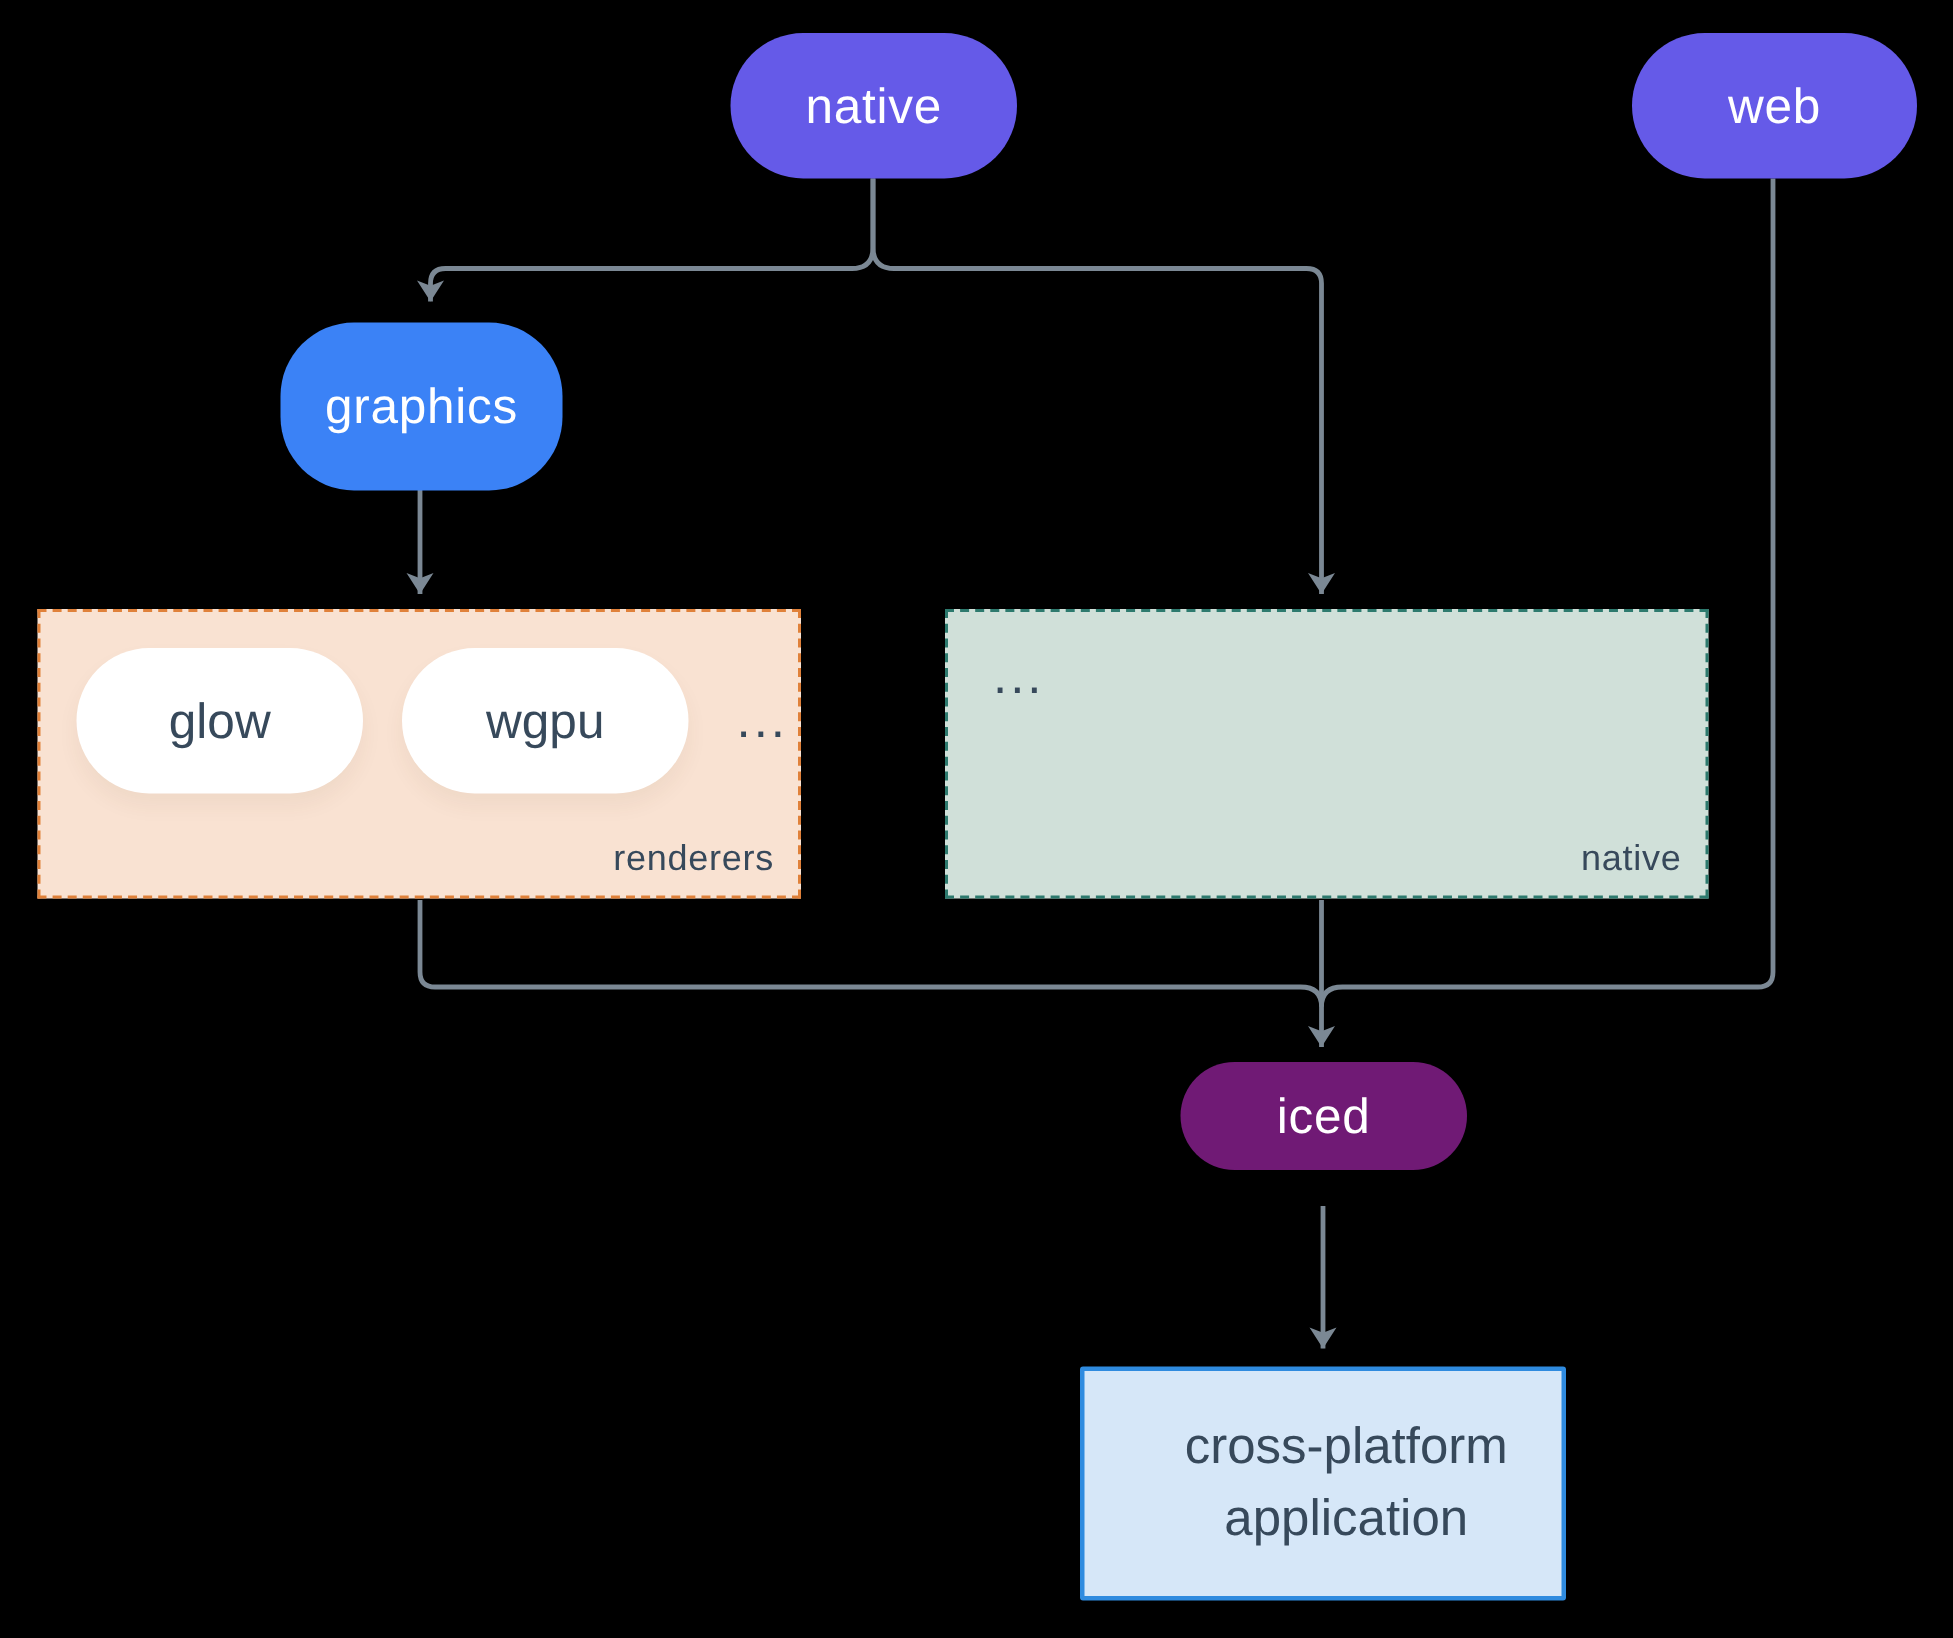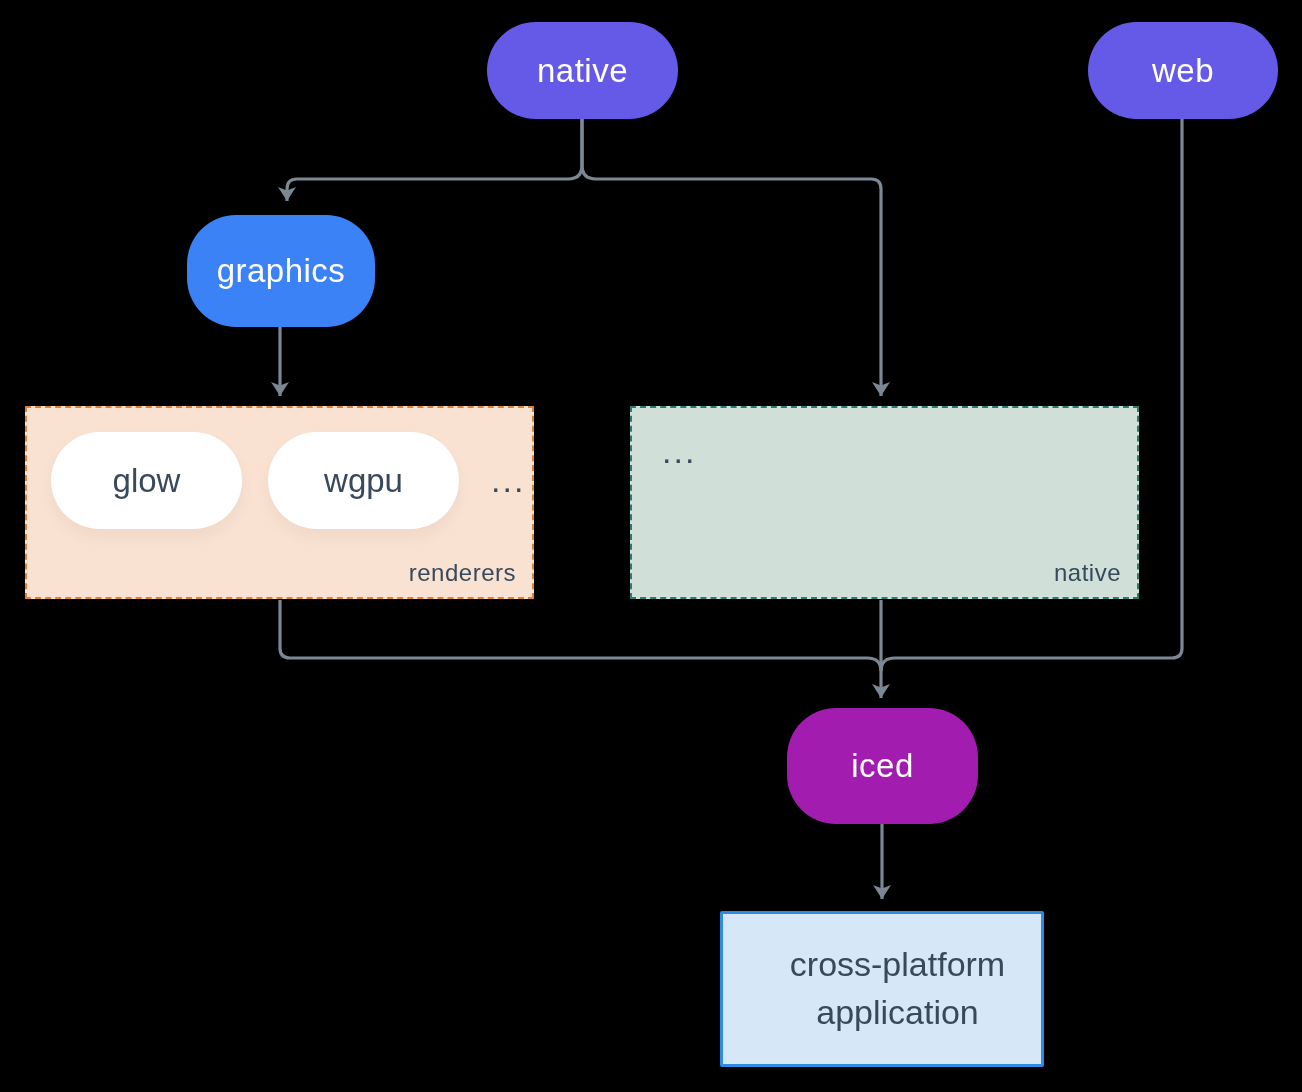--- a/index.html
+++ b/index.html
@@ -13,21 +13,21 @@
   svg.connectors{position:absolute;left:0;top:0;z-index:1;}
   .node{
     position:absolute;z-index:2;
     display:flex;align-items:center;justify-content:center;
     border-radius:49px;
     color:#fff;font-size:33px;letter-spacing:.5px;
   }
   .node-native{left:487px;top:22px;width:191px;height:97px;background:#655ae8;}
   .node-web{left:1088px;top:22px;width:190px;height:97px;background:#655ae8;}
   .node-graphics{left:187px;top:215px;width:188px;height:112px;background:#3b82f6;}
-  .node-iced{left:787px;top:708px;width:191px;height:116px;background:#a21caf;}
+  .node-iced{left:787px;top:708px;width:191px;height:72px;background:#701a75;}
   .group{
     position:absolute;z-index:2;box-sizing:border-box;
     width:509px;height:193px;top:406px;
   }
   .group-renderers{left:25px;background:#f9e2d2;border:2px dashed #e0813a;}
   .group-shells{left:630px;background:#d0e0d9;border:2px dashed #2d7a6e;}
   .pill-row{
     display:flex;align-items:center;gap:26px;
     padding:24px 0 0 24px;
   }

